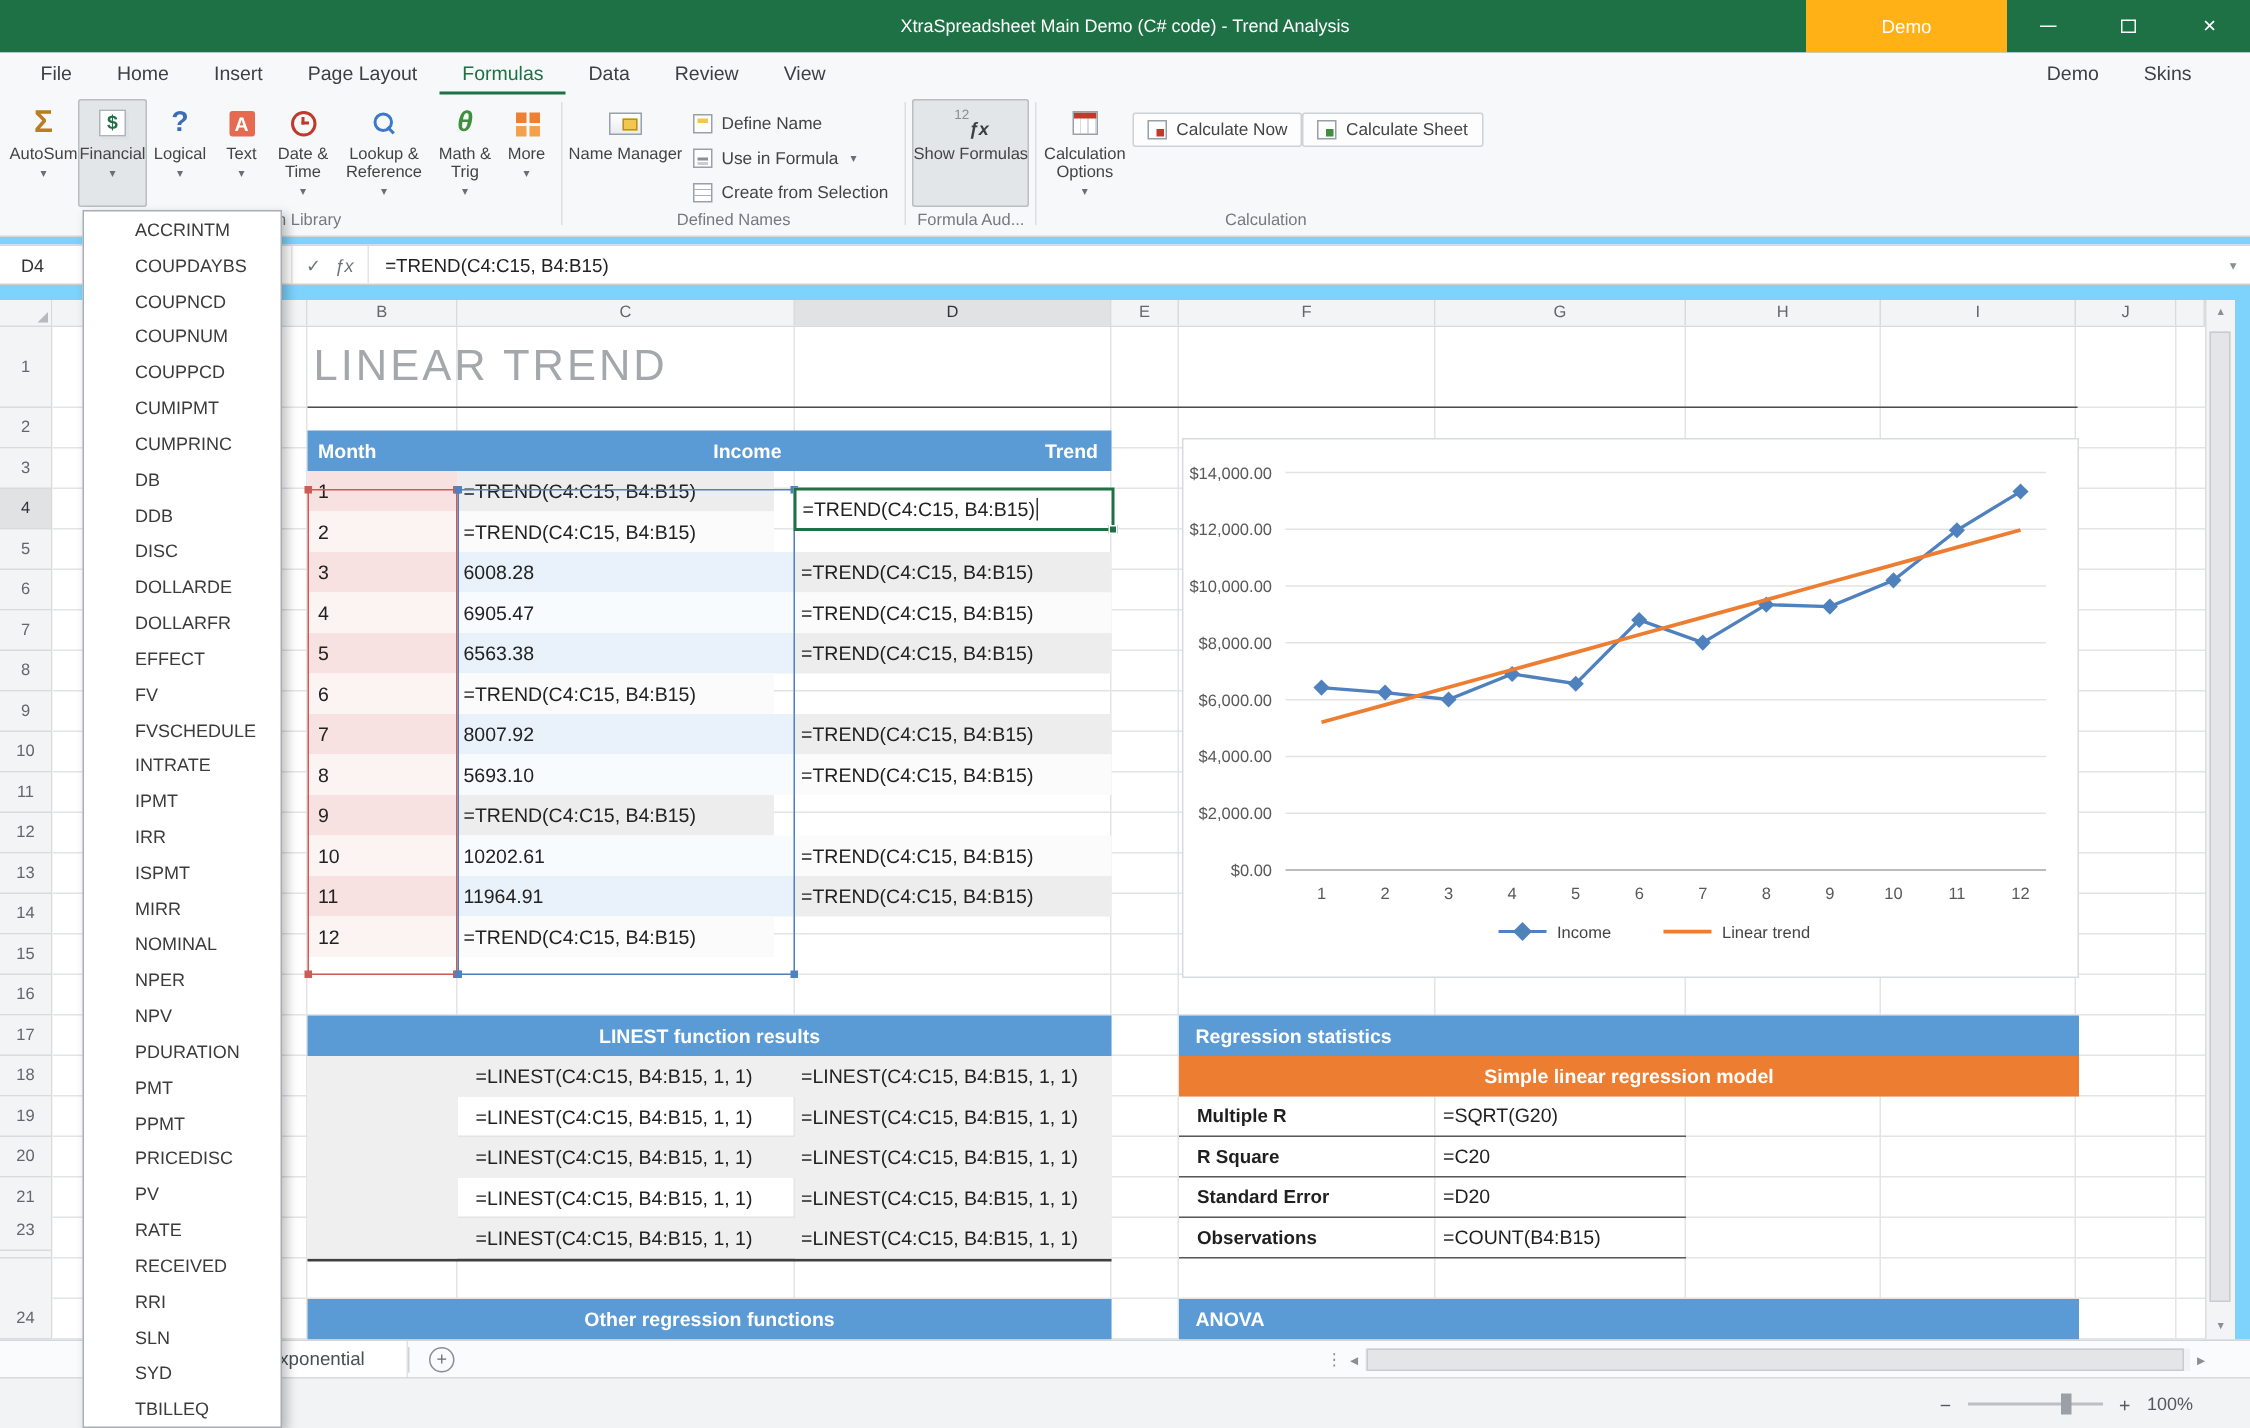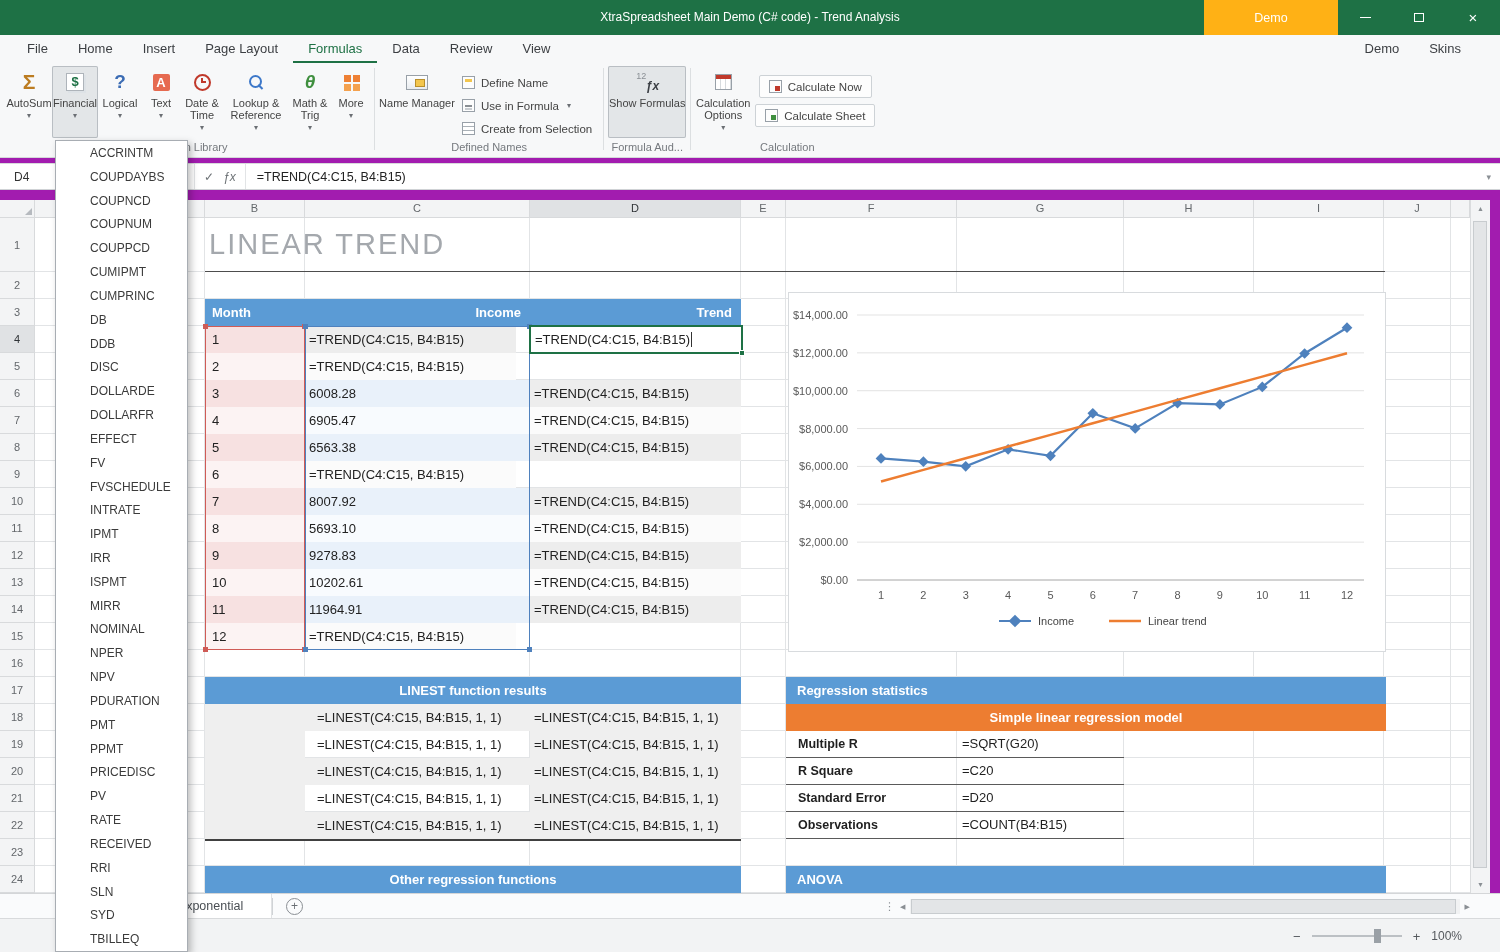--- a/index.html
+++ b/index.html
@@ -1,17 +1,17 @@
 <!DOCTYPE html>
 <html><head>
 <meta charset="utf-8">
 <style>
   * { box-sizing: border-box; margin: 0; padding: 0; }
   body { margin:0; background:#dfe1e3; font-family:"Liberation Sans", sans-serif; }
-  #app { position:relative; width:1500px; height:952px; overflow:hidden; background:#a21caf;
+  #app { position:relative; width:1500px; height:952px; overflow:hidden; background:#7dd3fc;
          font-family:"Liberation Sans", sans-serif; }
 
   
   .titlebar { position:absolute; left:0; top:0; width:100%; height:35px; background:#1e7145; }
   .tb-title { position:absolute; left:0; right:0; top:0; height:35px; line-height:35px;
               text-align:center; color:#fff; font-size:12px; }
   .tb-right { position:absolute; right:0; top:0; height:35px; display:flex; }
   .tb-demo { width:134px; height:35px; background:#ffb115; color:#fff; font-size:12.5px;
              display:flex; align-items:center; justify-content:center; }
   .tb-btn { width:54px; height:35px; display:flex; align-items:center; justify-content:center; color:#fff; }
@@ -76,21 +76,21 @@
   .mi-grid { background:repeating-linear-gradient(#fff 0 3px, #aab1b7 3px 4px),
              repeating-linear-gradient(to right, rgba(255,255,255,0) 0 3px, #aab1b7 3px 4px), #fff; }
   .mi-now::after { content:''; position:absolute; right:1px; bottom:1px; width:5px; height:5px; background:#c0392b; }
   .mi-sheet::after { content:''; position:absolute; right:1px; bottom:1px; width:5px; height:5px; background:#3f8f3f; }
 
   .dncol { display:flex; flex-direction:column; padding-top:5px; }
   .smallbtn { display:flex; align-items:center; gap:6px; height:23px; padding:0 7px;
               font-size:11.5px; color:#444; }
   .slabel { white-space:nowrap; }
   .sm-caret { font-size:8px; color:#6b6f74; margin-left:2px; }
-  .calccol { display:flex; flex-direction:column; padding:6px 4px 0;align-items:center; }
+  .calccol { display:flex; flex-direction:row; padding:6px 4px 0; }
   .calcbtn { display:flex; align-items:center; gap:6px; height:23px; margin:3px 0; padding:0 9px;
              border:1px solid #cdd2d6; background:#fdfdfd; border-radius:2px; font-size:11.5px; color:#444; }
 
   
   .formulabar { position:absolute; left:0; top:163px; width:100%; height:27px; background:#fff;
                 border-top:1px solid #d8dadc; border-bottom:1px solid #cfd2d5;
                 display:flex; align-items:center; }
   .namebox { width:195px; height:100%; padding-left:14px; font-size:12px; color:#333;
              border-right:1px solid #e2e4e6; display:flex; align-items:center; }
   .fb-icons { height:100%; display:flex; align-items:center; gap:9px; padding:0 9px;
@@ -119,21 +119,21 @@
   #row-headers .rh.hl { background:#e0e2e4; color:#2f3336; }
   #cells { position:absolute; left:35px; top:18px; width:1435px; height:675px; overflow:hidden; background:#fff; }
   .gl-v { position:absolute; top:0; bottom:0; width:1px; background:#e2e4e6; z-index:1; }
   .gl-h { position:absolute; left:0; right:0; height:1px; background:#e2e4e6; z-index:1; }
   .cblock { position:absolute; z-index:2; }
 
   .title-block { left:170px; top:0; width:1180px; height:54px; border-bottom:1px solid #4d4d4d;
                  display:flex; align-items:center; padding-left:4px;
                  font-size:29px; color:#a4a8ad; letter-spacing:2px; }
 
-  .trend-table { left:170px; top:81px; width:536px; }
+  .trend-table { left:170px; top:69px; width:536px; }
   .tt-head { height:27px; background:#5b9bd5; color:#fff; font-weight:bold; font-size:13px; display:flex; }
   .tt-head .h-month { width:100px; line-height:27px; padding-left:7px; }
   .tt-head .h-income { width:225px; line-height:27px; text-align:right; padding-right:9px; }
   .tt-head .h-trend { width:211px; line-height:27px; text-align:right; padding-right:9px; }
   .tt-row { height:27px; display:flex; font-size:13px; color:#222; }
   .c-month { width:100px; line-height:27px; padding-left:7px; }
   .c-income { width:225px; line-height:27px; padding-left:4px; }
   .c-trend { width:211px; line-height:27px; padding-left:4px; }
   .tt-body div:nth-of-type(odd) .c-month { background:#f7e1e1; }
   .tt-body div:nth-of-type(odd) .c-income { background:#e9f1fa; }
@@ -439,21 +439,21 @@
         <div class="rh" style="top: 351px; height: 27px;">13</div>
         <div class="rh" style="top: 378px; height: 27px;">14</div>
         <div class="rh" style="top: 405px; height: 27px;">15</div>
         <div class="rh" style="top: 432px; height: 27px;">16</div>
         <div class="rh" style="top: 459px; height: 27px;">17</div>
         <div class="rh" style="top: 486px; height: 27px;">18</div>
         <div class="rh" style="top: 513px; height: 27px;">19</div>
         <div class="rh" style="top: 540px; height: 27px;">20</div>
         <div class="rh" style="top: 567px; height: 27px;">21</div>
         <div class="rh" style="top: 594px; height: 27px;">22</div>
-        <div class="rh" style="top: 621px; height: 27px; text-align: right;">23</div>
+        <div class="rh" style="top: 589px; height: 27px; text-align: right;">23</div>
         <div class="rh" style="top: 648px; height: 27px;">24</div>
       </div>
     <div id="cells">
 
       <div class="cblock title-block">LINEAR TREND</div>
 
       <div class="cblock trend-table">
         <div class="tt-head">
           <div class="h-month">Month</div>
           <div class="h-income">Income</div>
@@ -493,21 +493,20 @@
               <div class="c-income">8007.92</div>
               <div class="c-trend">=TREND(C4:C15, B4:B15)</div>
             </div>
             <div class="tt-row">
               <div class="c-month">8</div>
               <div class="c-income">5693.10</div>
               <div class="c-trend">=TREND(C4:C15, B4:B15)</div>
             </div>
             <div class="tt-row">
               <div class="c-month">9</div>
-              <div class="c-income">9278.83</div>
               <div class="c-trend">=TREND(C4:C15, B4:B15)</div>
             </div>
             <div class="tt-row">
               <div class="c-month">10</div>
               <div class="c-income">10202.61</div>
               <div class="c-trend">=TREND(C4:C15, B4:B15)</div>
             </div>
             <div class="tt-row">
               <div class="c-month">11</div>
               <div class="c-income">11964.91</div>

